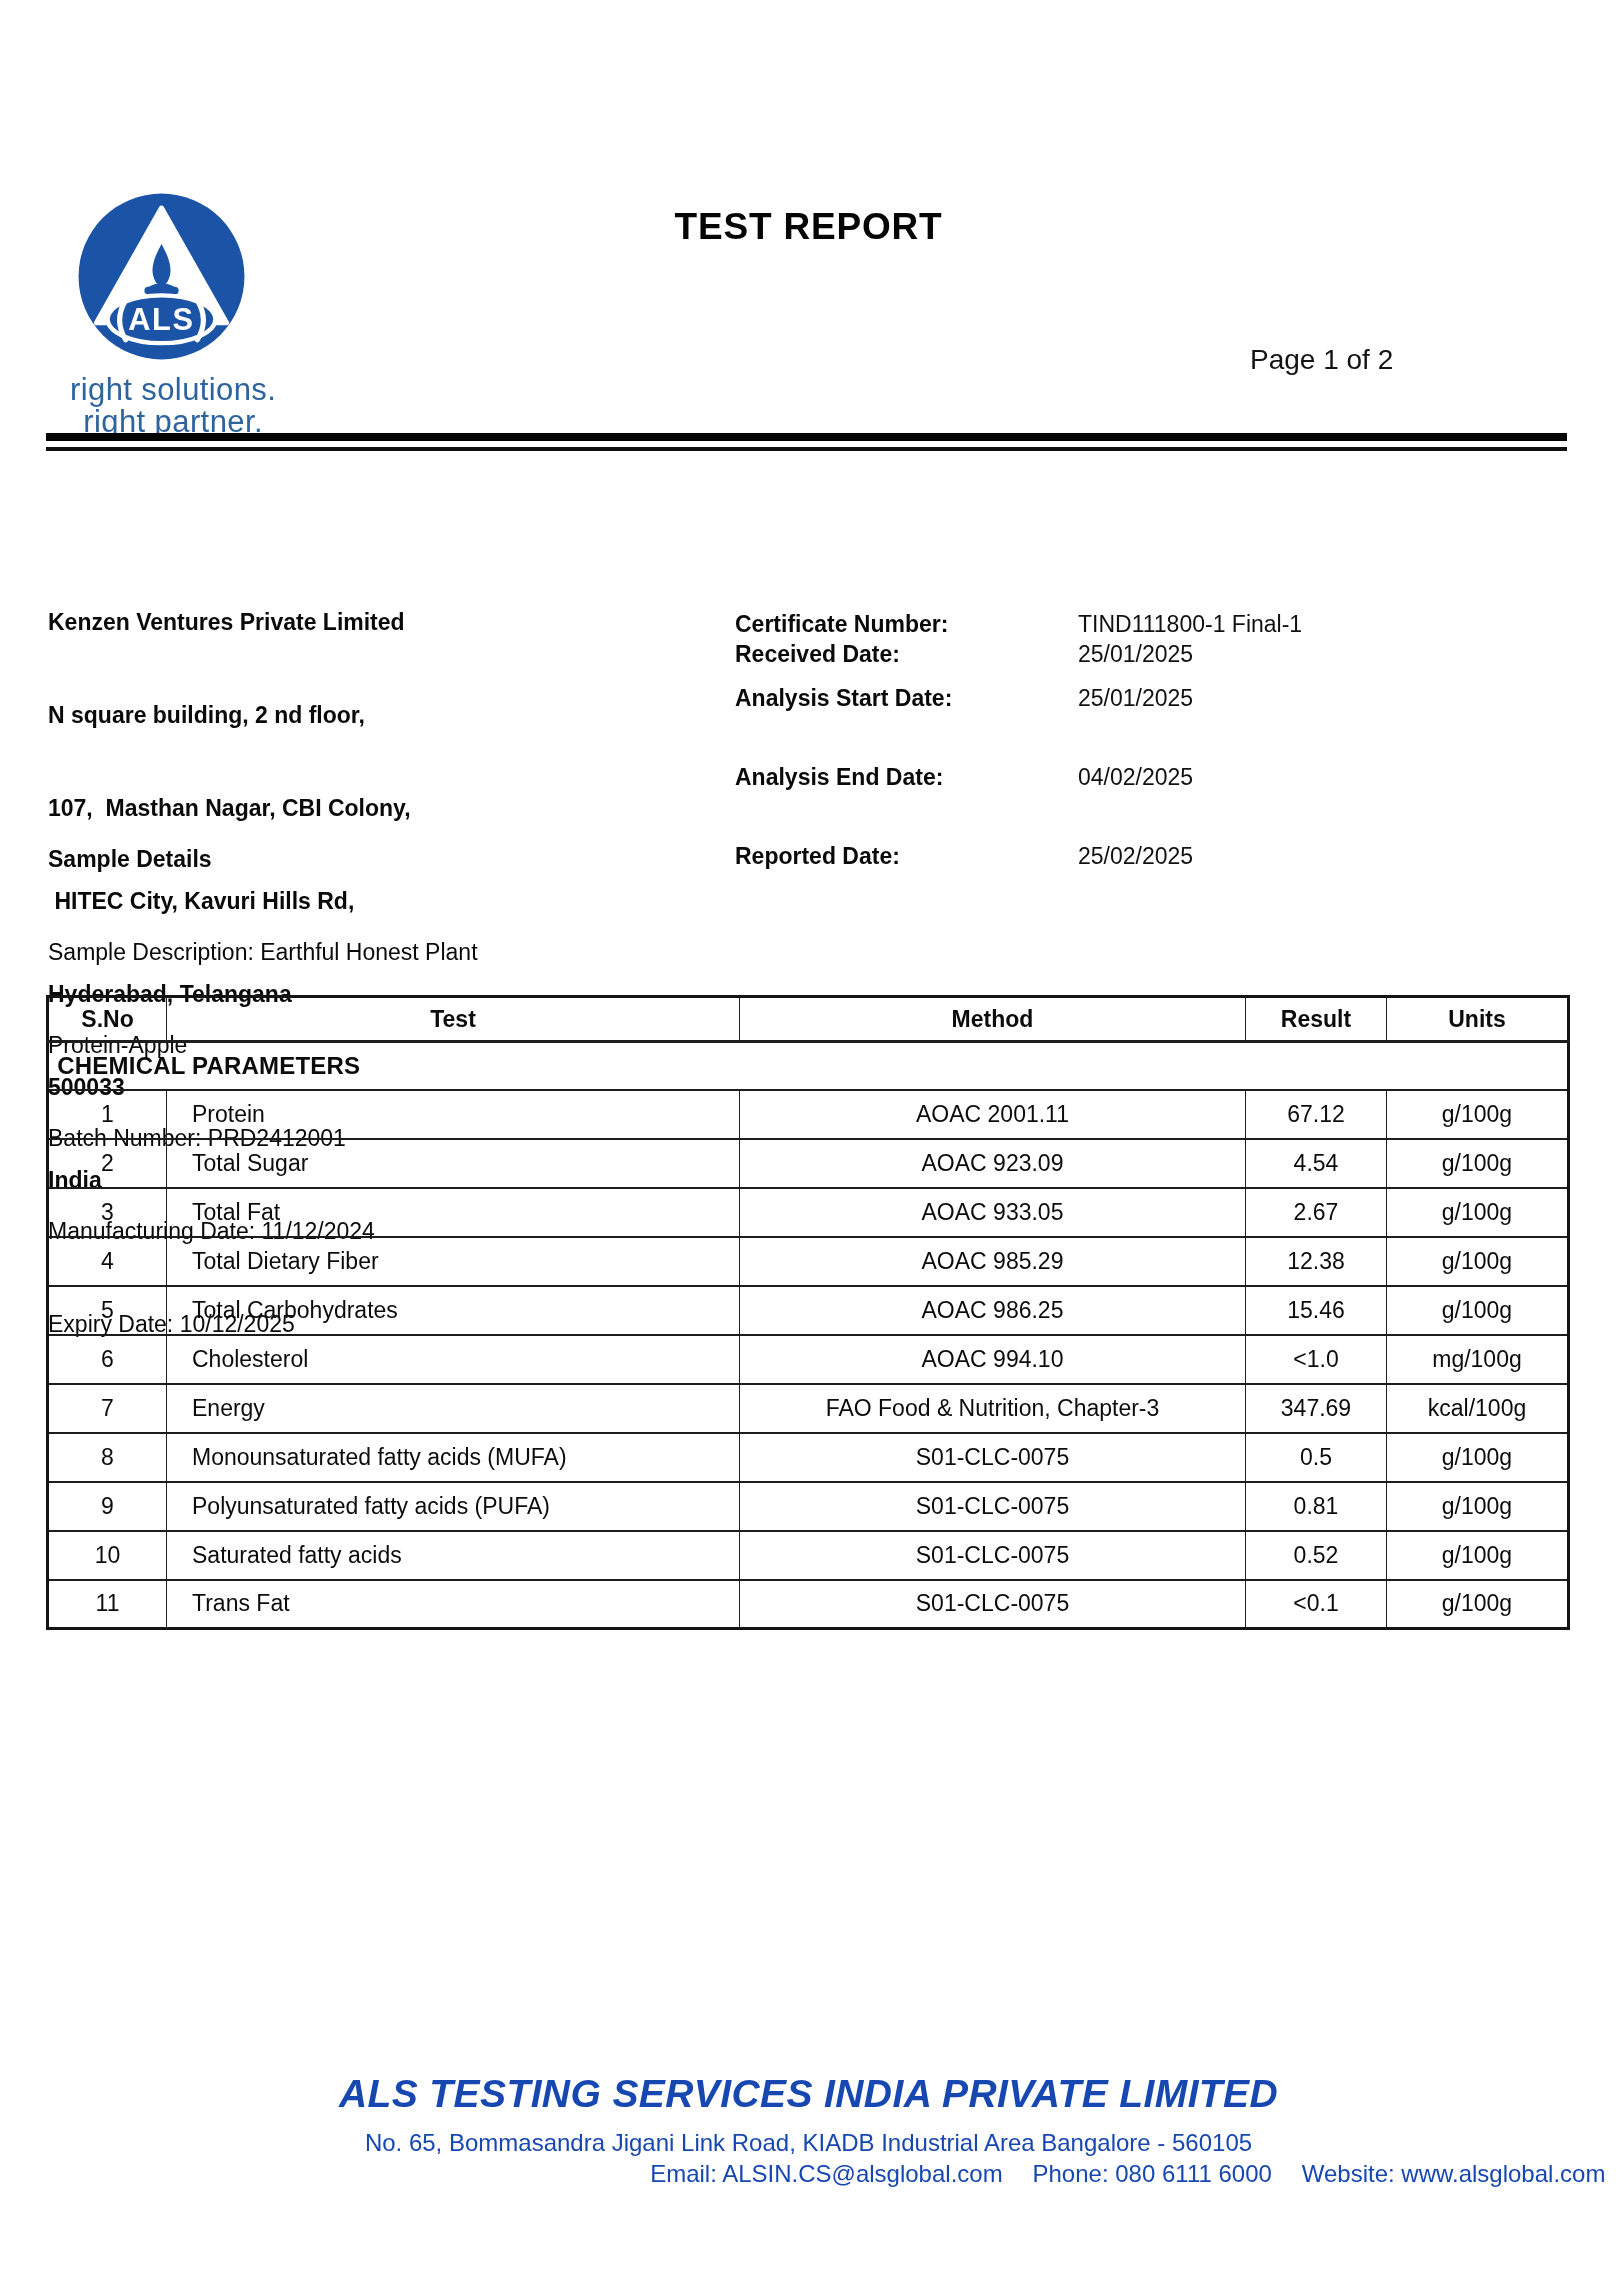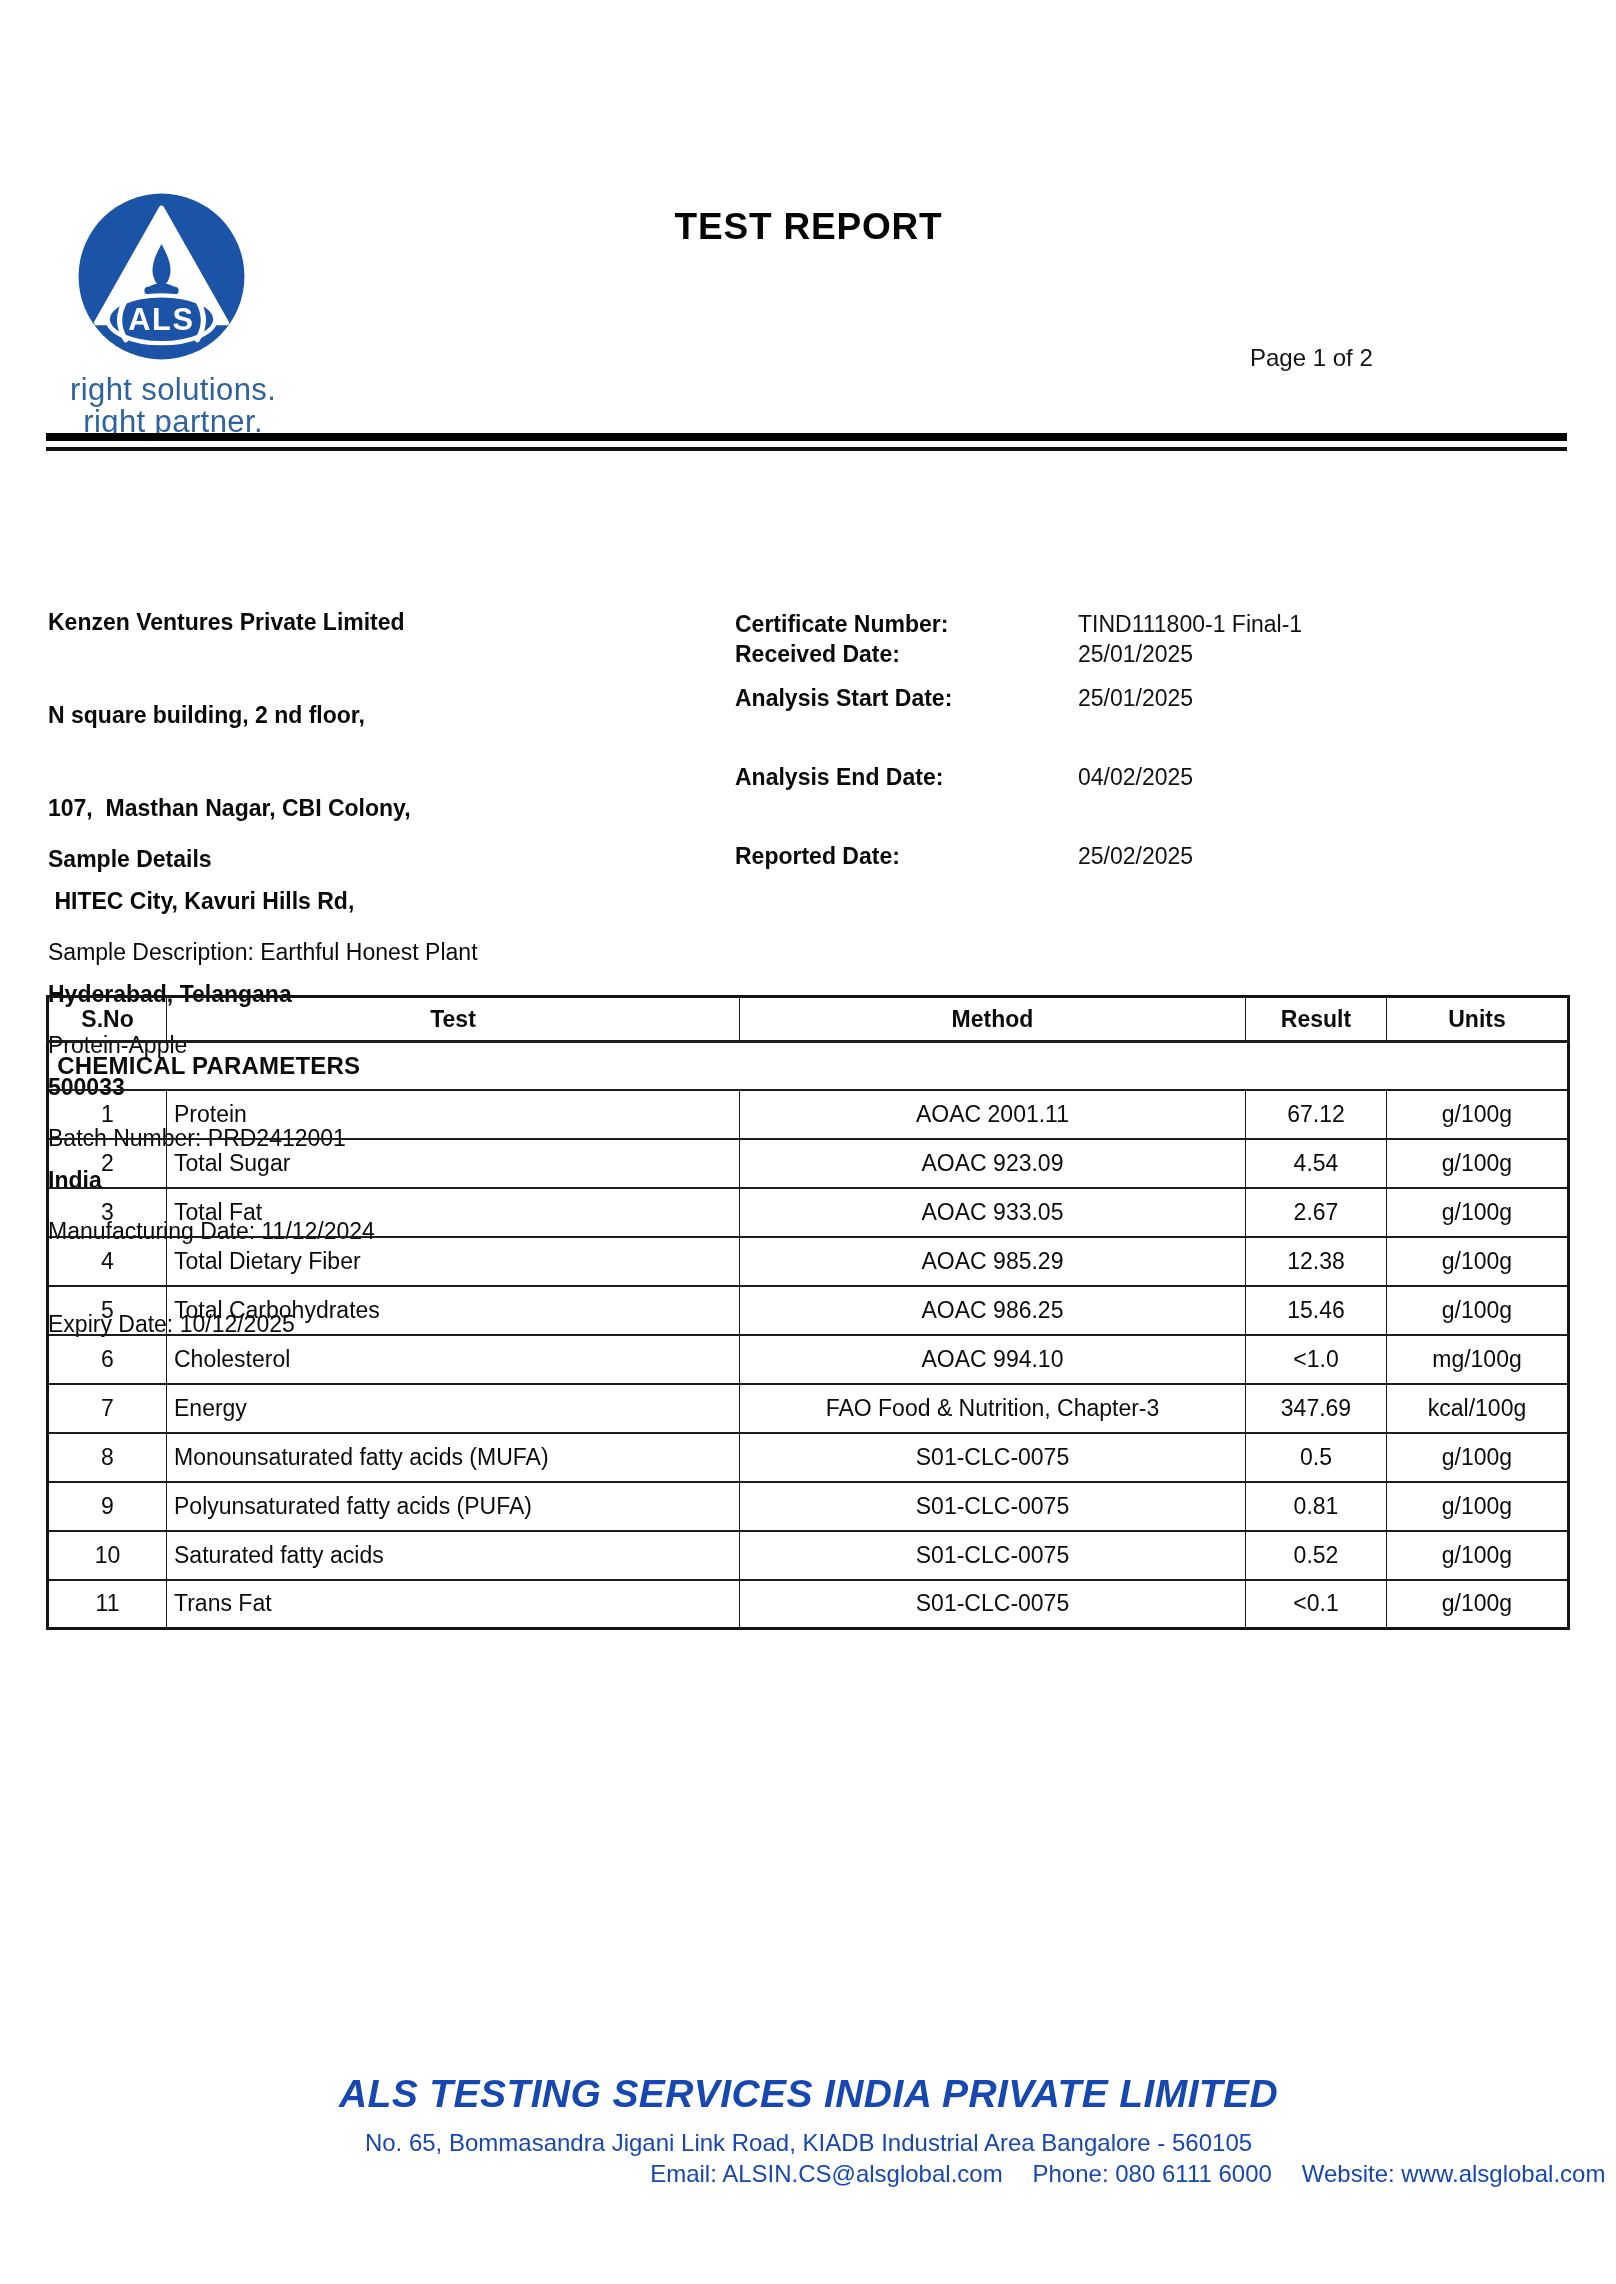--- a/index.html
+++ b/index.html
@@ -16,21 +16,21 @@
   
   .logo-svg { position:absolute; left:76px; top:191px; width:171px; height:171px; }
   .logo-svg text { font-family:"Liberation Sans","DejaVu Sans",sans-serif; }
   .tagline { position:absolute; left:70px; top:374px; font-size:31px; line-height:32px;
              color:var(--tagline-blue); letter-spacing:0.4px; }
   .tagline .line2 { padding-left:13.3px; }
 
   
   .title { position:absolute; left:0; right:0; top:206px; text-align:center;
            font-size:37px; font-weight:bold; letter-spacing:0.8px; color:#050505; }
-  .page-indicator { position:absolute; left:1250px; top:344px; font-size:24px; color:#141414; }
+  .page-indicator { position:absolute; left:1250px; top:344px; font-size:28px; color:#141414; }
 
   .rule1 { position:absolute; left:46px; top:433px; width:1521px; height:7.5px; background:#050505; }
   .rule2 { position:absolute; left:46px; top:447px; width:1521px; height:4.2px; background:#101010; }
 
   
   .recipient { position:absolute; left:48px; top:545px; font-size:23px; font-weight:bold;
                line-height:31px; white-space:pre; color:#0a0a0a; }
 
   
   .sample { position:absolute; left:48px; top:782px; font-size:23px; line-height:31px;
@@ -49,21 +49,21 @@
   table.results th, table.results td {
     border-left:1.7px solid #1d1d1d; border-right:1.7px solid #1d1d1d;
     border-top:2.5px solid #1d1d1d; border-bottom:2.5px solid #1d1d1d;
     font-size:23px; text-align:center; vertical-align:middle; padding:0;
     color:#0c0c0c; overflow:hidden;
   }
   table.results thead th { font-weight:bold; height:45px; border-bottom-width:3.3px; }
   table.results tr.section-row td { height:48px; text-align:left; font-weight:bold;
     font-size:24px; padding-left:8.3px; letter-spacing:0.2px; }
   table.results tr.data-row td { height:49px; }
-  table.results td.test-cell { text-align:left; padding-left:7px;border-radius:24px; }
+  table.results td.test-cell { text-align:left; padding-left:25px;border-radius:24px; }
 
   
   .footer-company { position:absolute; left:0; right:0; top:2072px; text-align:center;
     font-size:39px; font-weight:bold; color:var(--footer-blue); letter-spacing:0.4px;font-style:italic; }
   .footer-address { position:absolute; left:0; right:0; top:2129px; text-align:center;
     font-size:24px; color:var(--footer-blue); }
   .footer-contact { position:absolute; left:0; right:0; top:2160px; text-align:right;
     font-size:24px; color:var(--footer-blue); }
   .footer-contact span { margin:0 11.6px; }
 </style>

